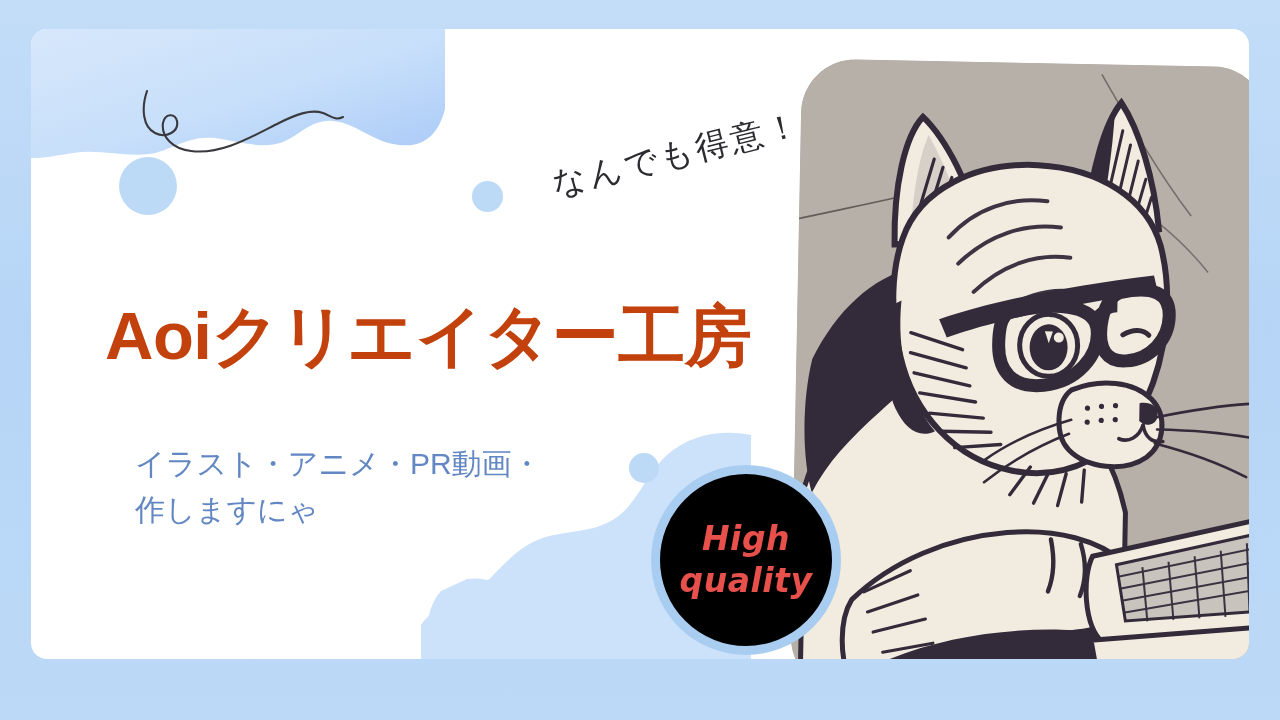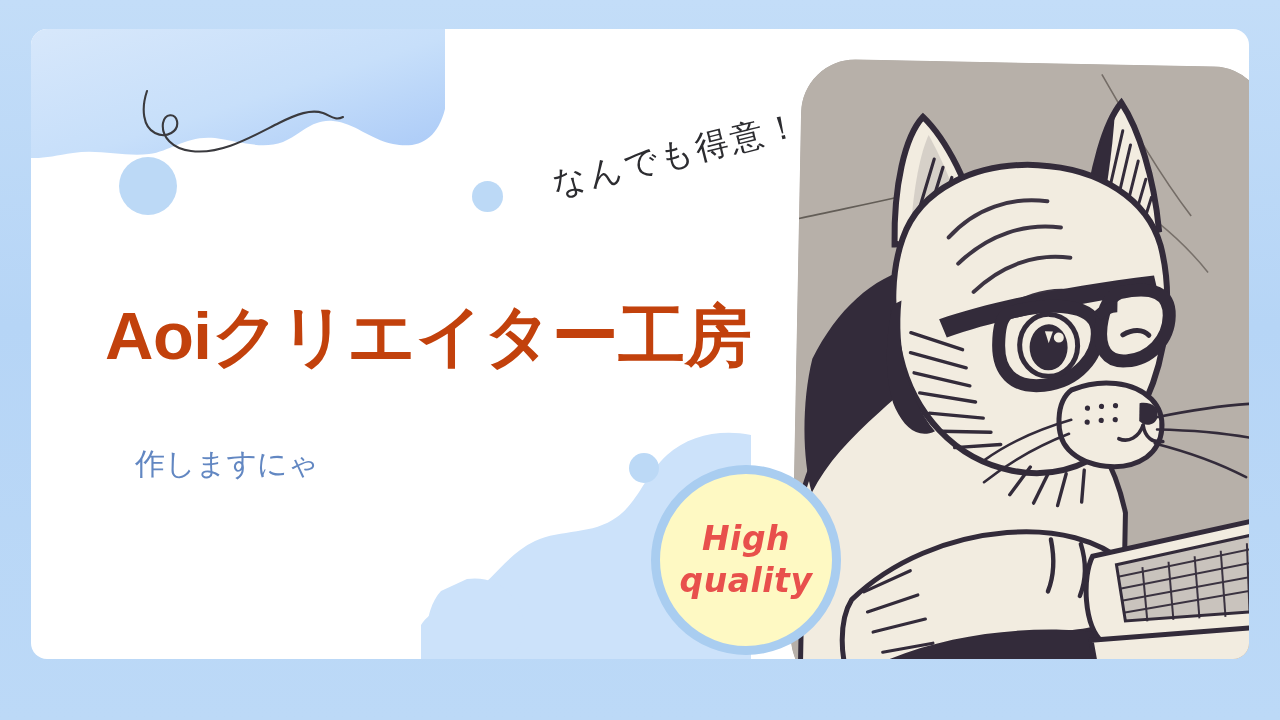--- a/index.html
+++ b/index.html
@@ -95,21 +95,21 @@
     z-index:6;
     transform:rotate(1.1deg);
     background:#b4ada7;
   }
   #cat-panel svg{display:block;}
 
   
   #badge{
     position:absolute;left:620px;top:436px;
     width:190px;height:190px;border-radius:50%;
-    background:#fef9c3;
+    background:#000000;
     border:9px solid #a9cdf0;
     box-sizing:border-box;
     z-index:10;
     display:flex;flex-direction:column;
     align-items:center;justify-content:center;
   }
   #badge .bline{
     color:#e8504c;
     font-size:33px;
     font-weight:700;
@@ -176,20 +176,21 @@
                C 2,22 4,40 16,46
                C 28,52 40,44 38,34
                C 36,26 26,26 24,36
                C 22,50 34,62 52,64
                C 82,68 112,50 140,36
                C 158,27 172,22 184,26
                C 192,29 196,34 204,30" fill="none" stroke="#3a3a3e" stroke-width="2.1" stroke-linecap="round"></path>
     </svg>
 
     <div id="subcopy">
+      <span class="ln">イラスト・アニメ・PR動画・</span>
       <span class="ln">作しますにゃ</span>
     </div>
 
     <div id="cat-panel">
       <svg width="466" height="632" viewBox="0 0 466 632" aria-hidden="true">
         <defs>
           <clipPath id="panelclip">
               <rect x="0" y="0" width="466" height="632" rx="54"></rect>
             </clipPath>
         </defs>

